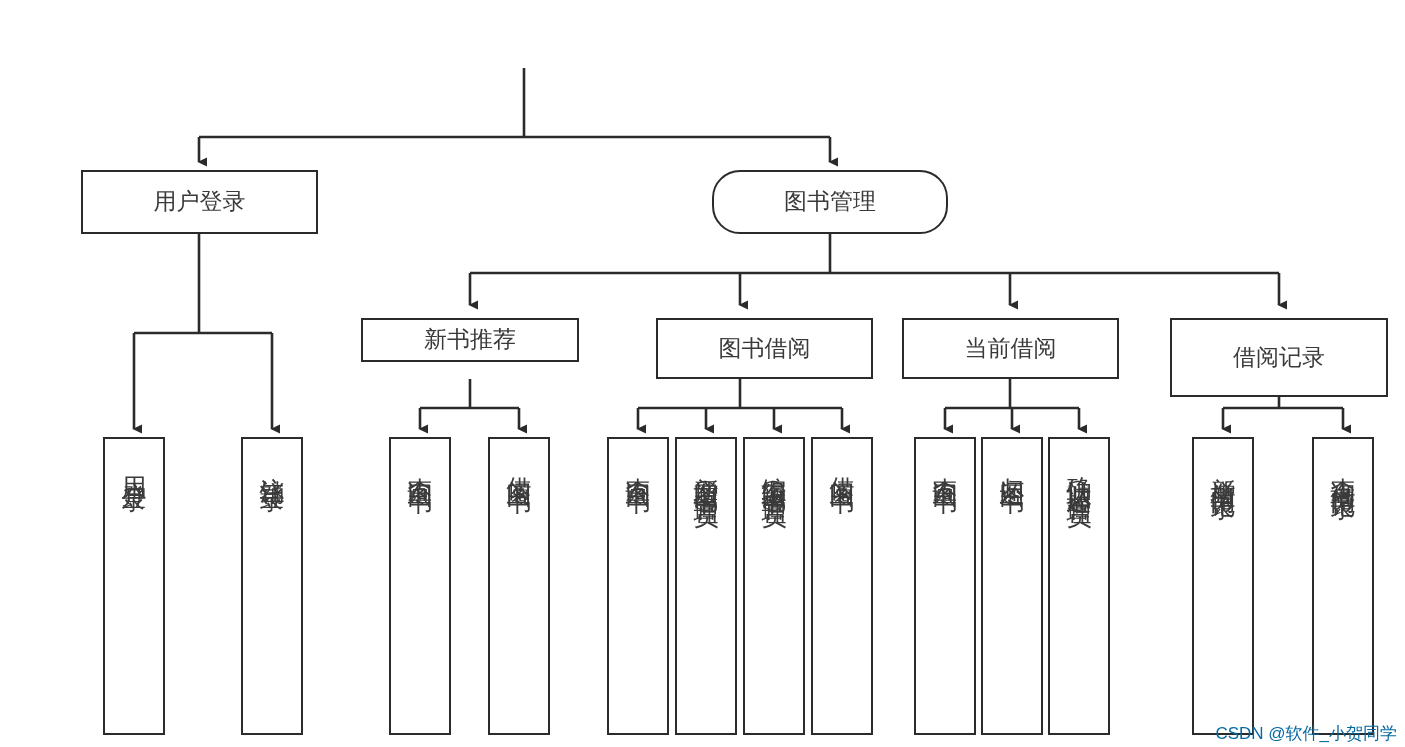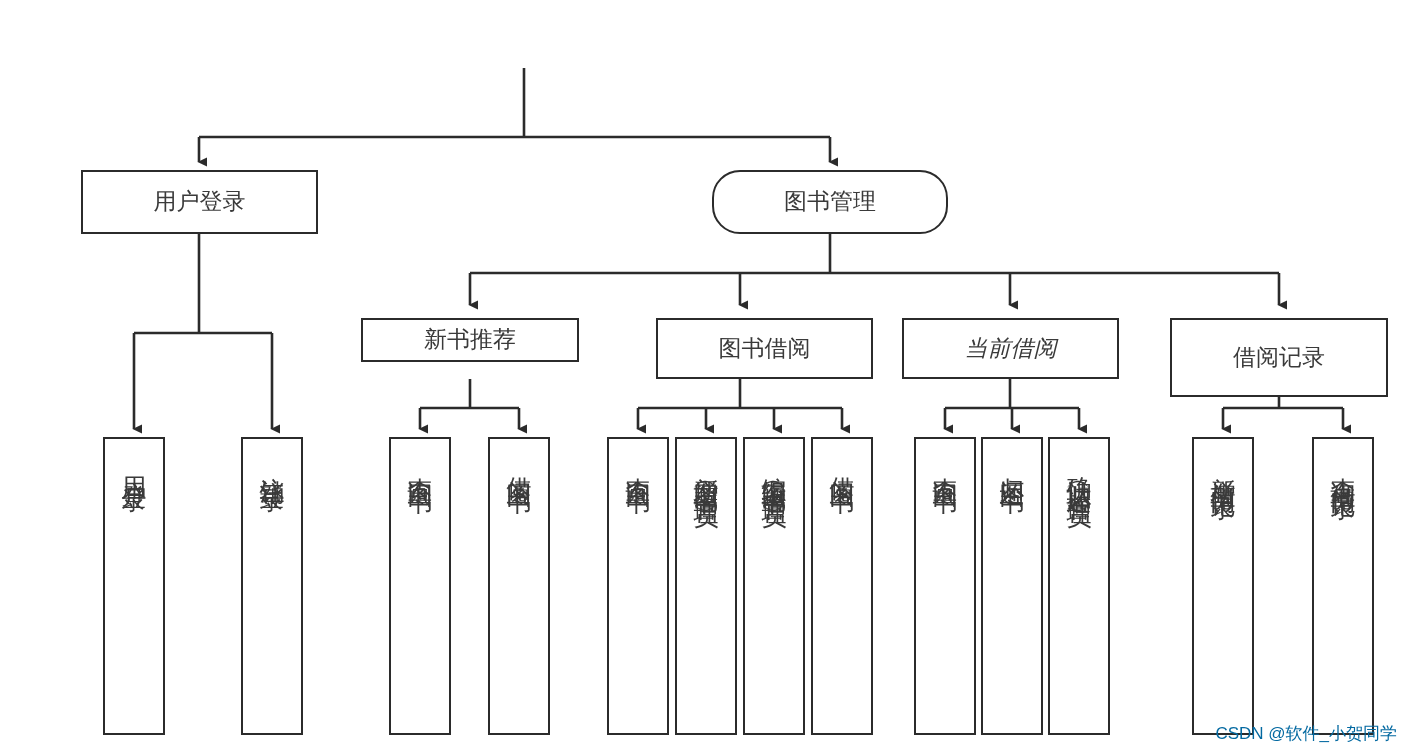--- a/index.html
+++ b/index.html
@@ -131,21 +131,21 @@
   <div class="node horiz" style="left:712px;top:170px;width:236px;height:64px;border-radius:28px;">
     <span class="lbl">图书管理</span>
   </div>
 
   <div class="node horiz" style="left:361px;top:318px;width:218px;height:44px;">
     <span class="lbl">新书推荐</span>
   </div>
   <div class="node horiz" style="left:632px;top:318px;width:217px;height:61px;margin-left:24px;">
     <span class="lbl">图书借阅</span>
   </div>
-  <div class="node horiz" style="left:902px;top:318px;width:217px;height:61px;font-style:italic;">
+  <div class="node horiz" style="left:902px;top:318px;width:217px;height:61px;">
     <span class="lbl">当前借阅</span>
   </div>
   <div class="node horiz" style="left:1170px;top:318px;width:218px;height:79px;">
     <span class="lbl">借阅记录</span>
   </div>
 
   <div class="node vert" style="left:103px;top:437px;width:62px;height:298px;">
     <span class="lbl">用户登录</span>
   </div>
   <div class="node vert" style="left:241px;top:437px;width:62px;height:298px;">

